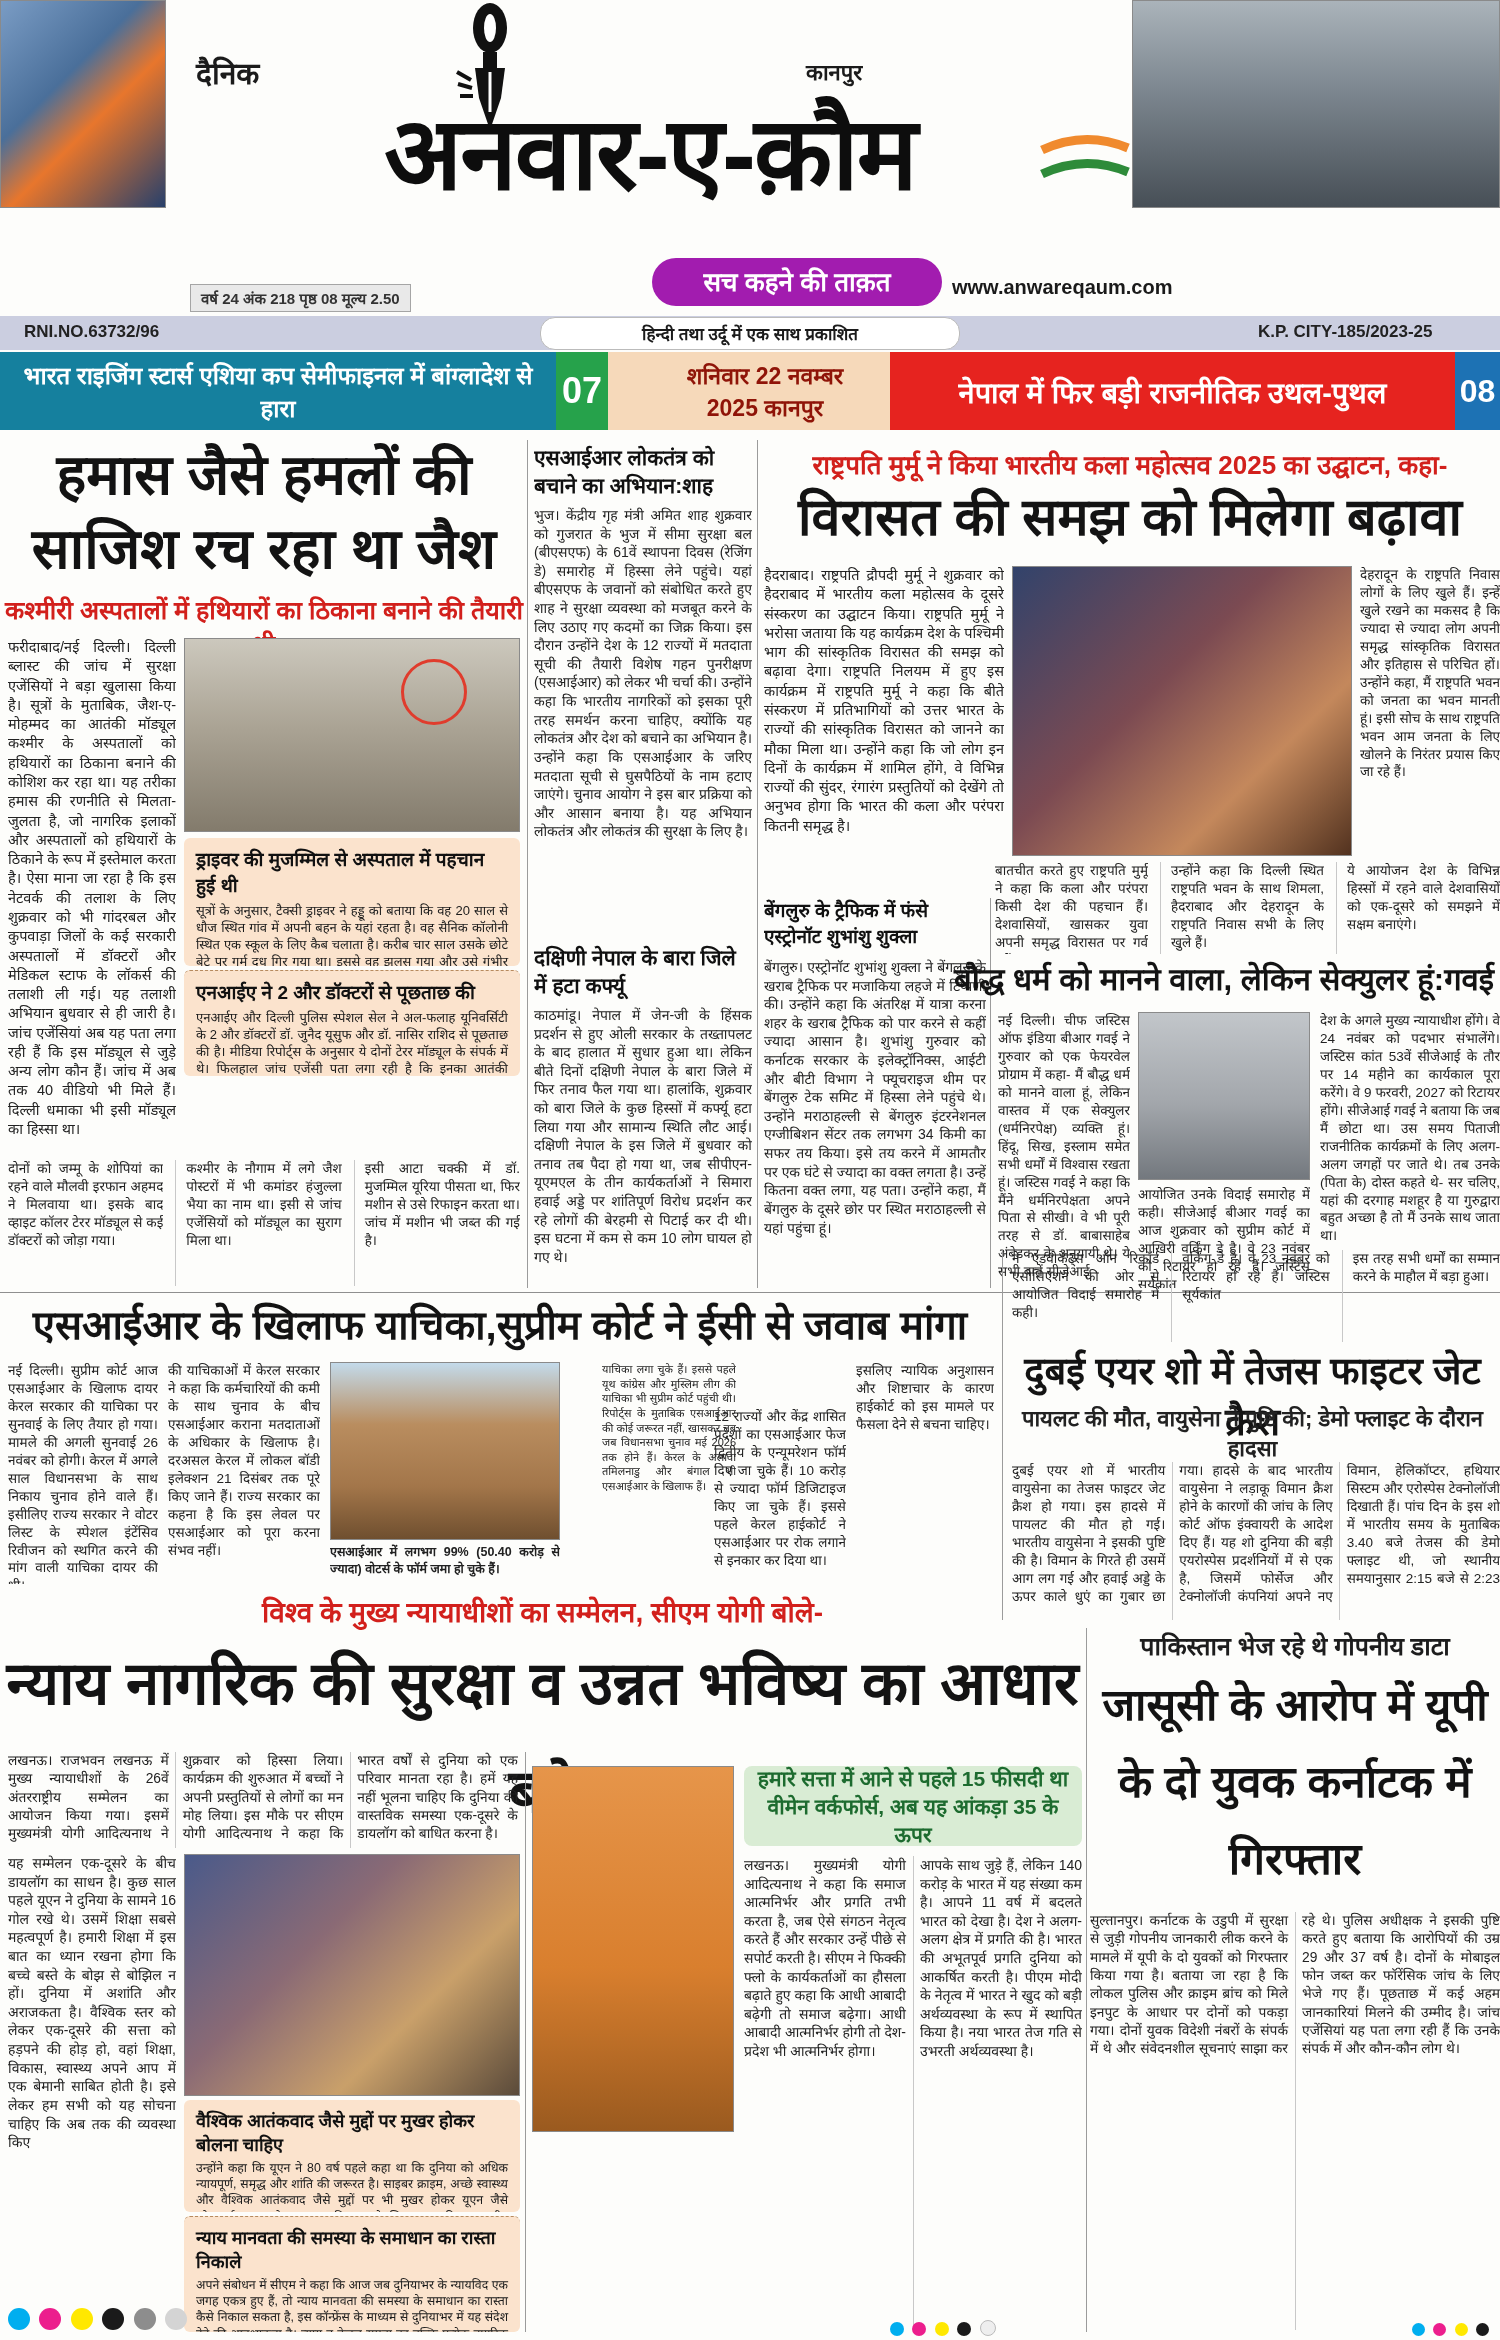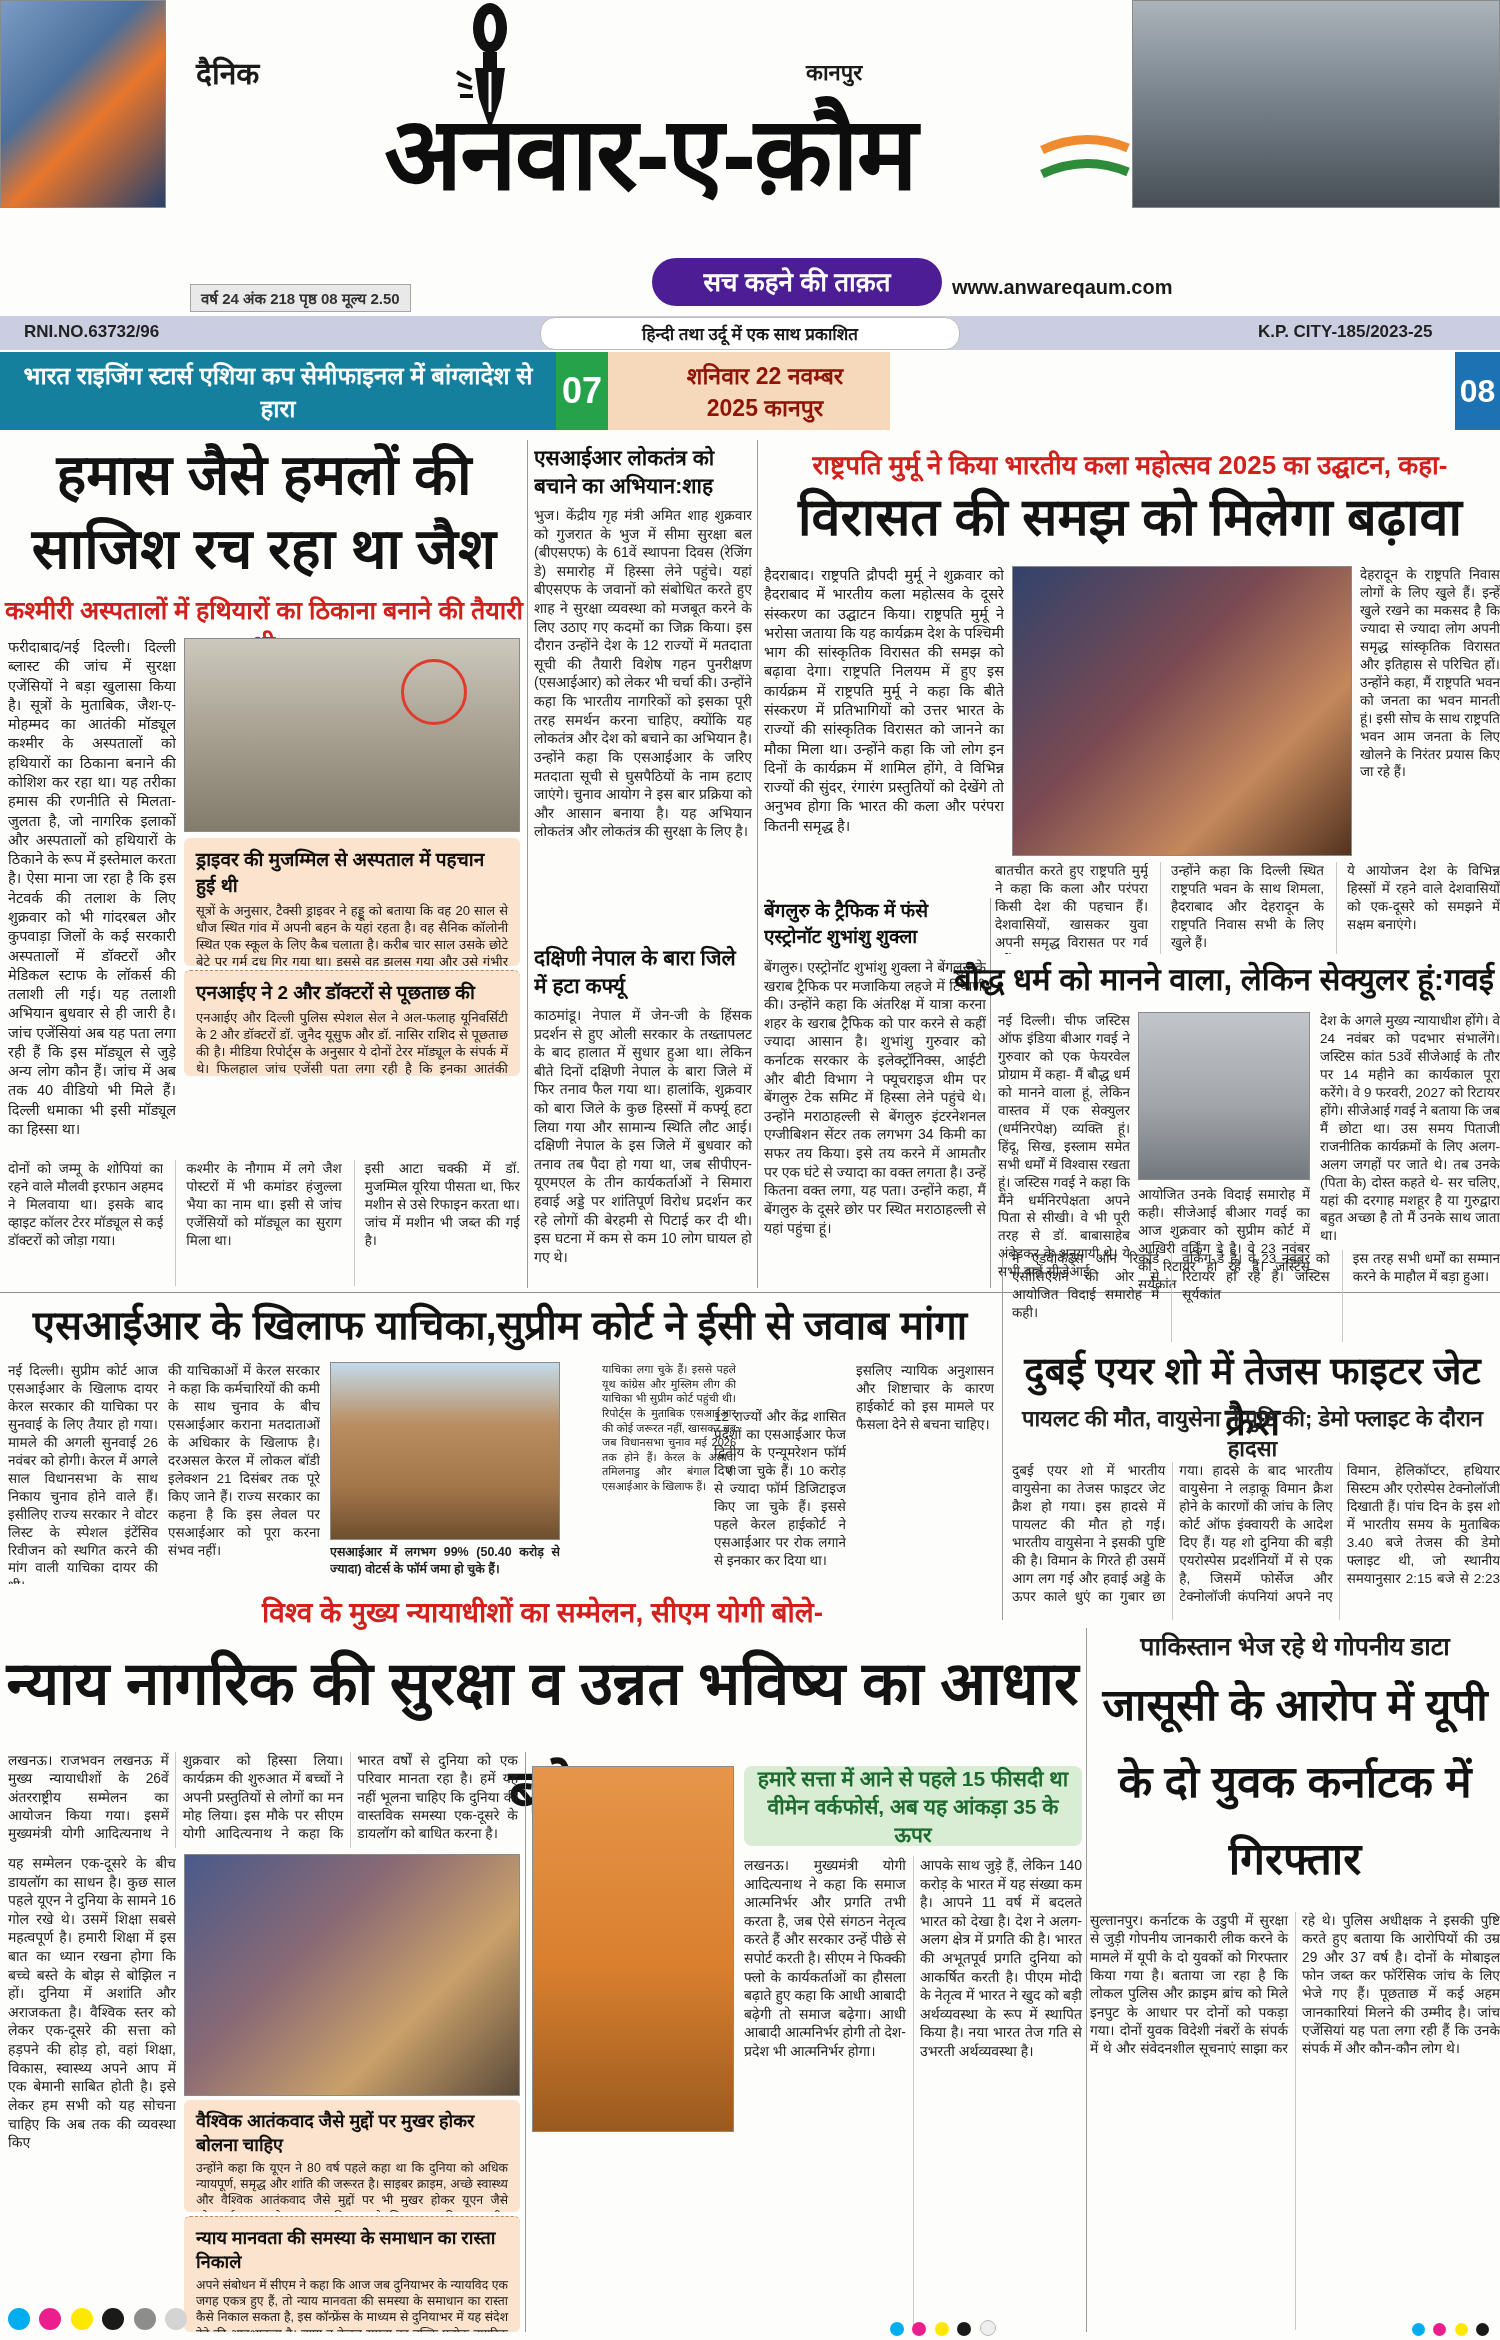--- a/index.html
+++ b/index.html
@@ -47,40 +47,42 @@
   <svg class="abs" style="left:1040px;top:130px;" width="90" height="70" viewBox="0 0 90 70">
     <path d="M2 20 Q45 0 88 18" stroke="#f08a2e" stroke-width="9" fill="none"></path>
     <path d="M2 44 Q45 24 88 42" stroke="#2e8b3a" stroke-width="9" fill="none"></path>
   </svg>
 
   <div class="abs" style="left:170px;top:52px;width:960px;height:210px;font-size:102px;font-weight:800;letter-spacing:-2px;
               text-align:center;white-space:nowrap;line-height:2.0;color:#0d0d0d;">अनवार-ए-क़ौम</div>
 
   <div class="abs" style="left:190px;top:284px;padding:3px 10px;background:#e9e9e9;border:1px solid #a5a5a5;font-size:15px;font-weight:700;color:#333;">वर्ष 24  अंक 218  पृष्ठ 08  मूल्य 2.50</div>
 
-  <div class="abs" style="left:652px;top:258px;width:290px;height:48px;background:#4c1d95;border-radius:26px;color:#fff;
+  <div class="abs" style="left:652px;top:258px;width:290px;height:48px;background:#a21caf;border-radius:26px;color:#fff;
               font-size:26px;font-weight:800;text-align:center;line-height:48px;">सच कहने की ताक़त</div>
 
   <div class="abs" style="left:952px;top:276px;font-size:20px;font-weight:800;color:#1a1a1a;">www.anwareqaum.com</div>
 
   <div class="abs" style="left:0;top:316px;width:1500px;height:34px;background:#cbcee0;"></div>
   <div class="abs" style="left:24px;top:322px;font-size:17px;font-weight:800;color:#222;">RNI.NO.63732/96</div>
   <div class="abs" style="left:540px;top:317px;width:420px;background:#fff;border:1px solid #bbb;border-radius:15px;
               font-size:17px;font-weight:700;text-align:center;padding:4px 0;">हिन्दी तथा उर्दू में एक साथ प्रकाशित</div>
   <div class="abs" style="left:1258px;top:322px;font-size:17px;font-weight:800;color:#222;">K.P. CITY-185/2023-25</div>
 
   <div class="abs" style="left:0;top:352px;width:556px;height:78px;background:#15809e;color:#fff;font-size:24px;font-weight:800;
               display:flex;align-items:center;justify-content:center;text-align:center;padding:0 8px;">भारत राइजिंग स्टार्स एशिया कप सेमीफाइनल में बांग्लादेश से हारा</div>
   <div class="abs" style="left:556px;top:352px;width:52px;height:78px;background:#26a24b;color:#fff;font-size:36px;font-weight:800;
               display:flex;align-items:center;justify-content:center;">07</div>
   <div class="abs" style="left:608px;top:352px;width:282px;height:78px;background:#f6d9ba;display:flex;flex-direction:column;
               align-items:center;justify-content:center;color:#8f1408;font-weight:800;padding-left:32px;">
     <span style="font-size:23px;">शनिवार 22 नवम्बर</span>
     <span style="font-size:23px;">2025 कानपुर</span>
   </div>
+  <div class="abs" style="left:890px;top:352px;width:565px;height:78px;background:#e6231f;color:#fff;font-size:29px;font-weight:800;
+              display:flex;align-items:center;justify-content:center;text-align:center;">नेपाल में फिर बड़ी राजनीतिक उथल-पुथल</div>
   <div class="abs" style="left:1455px;top:352px;width:45px;height:78px;background:#1d72b4;color:#fff;font-size:32px;font-weight:800;
               display:flex;align-items:center;justify-content:center;">08</div>
 
   <div class="abs hl" style="left:4px;top:438px;width:520px;height:152px;font-size:56px;line-height:1.33;">हमास जैसे हमलों की साजिश रच रहा था जैश</div>
   <div class="abs kick red" style="left:4px;top:592px;width:520px;font-size:25px;">कश्मीरी अस्पतालों में हथियारों का ठिकाना बनाने की तैयारी थी</div>
   <div class="abs bodytxt" style="left:8px;top:638px;width:168px;height:516px;">फरीदाबाद/नई दिल्ली। दिल्ली ब्लास्ट की जांच में सुरक्षा एजेंसियों ने बड़ा खुलासा किया है। सूत्रों के मुताबिक, जैश-ए-मोहम्मद का आतंकी मॉड्यूल कश्मीर के अस्पतालों को हथियारों का ठिकाना बनाने की कोशिश कर रहा था। यह तरीका हमास की रणनीति से मिलता-जुलता है, जो नागरिक इलाकों और अस्पतालों को हथियारों के ठिकाने के रूप में इस्तेमाल करता है। ऐसा माना जा रहा है कि इस नेटवर्क की तलाश के लिए शुक्रवार को भी गांदरबल और कुपवाड़ा जिलों के कई सरकारी अस्पतालों में डॉक्टरों और मेडिकल स्टाफ के लॉकर्स की तलाशी ली गई। यह तलाशी अभियान बुधवार से ही जारी है। जांच एजेंसियां अब यह पता लगा रही हैं कि इस मॉड्यूल से जुड़े अन्य लोग कौन हैं। जांच में अब तक 40 वीडियो भी मिले हैं। दिल्ली धमाका भी इसी मॉड्यूल का हिस्सा था।</div>
 
   <div class="photo" style="left:184px;top:638px;width:336px;height:194px;background:linear-gradient(180deg,#ccc8bd 0%,#aba495 45%,#837b6c 100%);">
     <div style="position:absolute;right:52px;top:20px;width:60px;height:60px;border:3px solid #e03c2d;border-radius:50%;"></div>
   </div>

